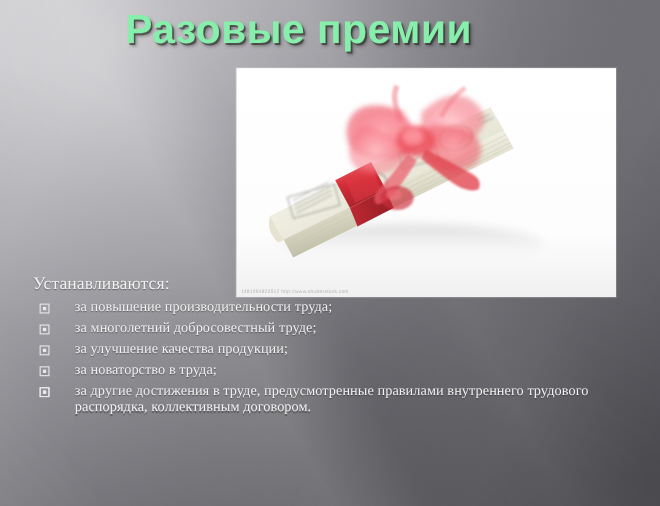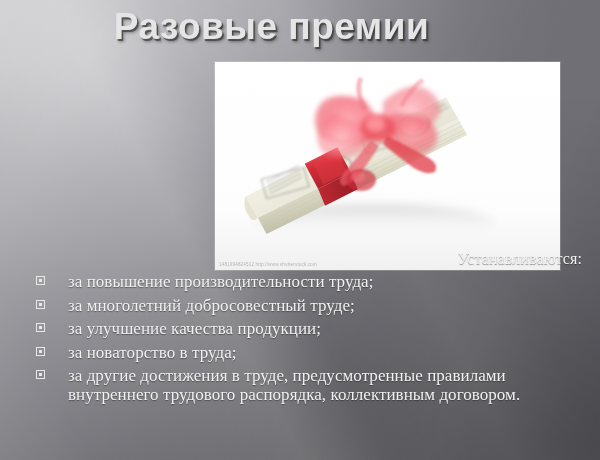--- a/index.html
+++ b/index.html
@@ -86,21 +86,21 @@
   .title {
     position: absolute;
     left: 0;
     top: 6px;
     width: 543px;
     text-align: center;
     font-family: "Liberation Sans", sans-serif;
     font-weight: bold;
     font-size: 37px;
     letter-spacing: 0.5px;
-    color: #e5e5e5;
+    color: #86efac;
     text-shadow:
       1.5px 1.5px 0px rgba(40,38,34,0.55),
       2.5px 2.5px 3px rgba(25,24,22,0.40);
     white-space: nowrap;
   }
 
   
   .photo {
     position: absolute;
     left: 215px;
@@ -134,32 +134,31 @@
     width: 552px;
     color: #f2f2f2;
     font-size: 15.5px;
     line-height: 1.0;
     text-shadow: 0 1px 1px rgba(20,20,22,0.45);
   }
   .intro {
     font-size: 16px;
     margin-bottom: 5px;
     letter-spacing: 0.1px;
-    text-align: right;
   }
   .bullets {
     list-style: none;
     margin: 0;
     padding: 0;
   }
   .bullets li {
     position: relative;
     padding-left: 38px;
     margin-bottom: 4.5px;
-    font-size: 17px;
+    font-size: 13px;
     line-height: 1.12;
     letter-spacing: 0.05px;
   }
   .bullets li:last-child { margin-bottom: 0; }
   .bullet-mark {
     position: absolute;
     left: 6px;
     top: 4px;
     width: 9px;
     height: 9px;

